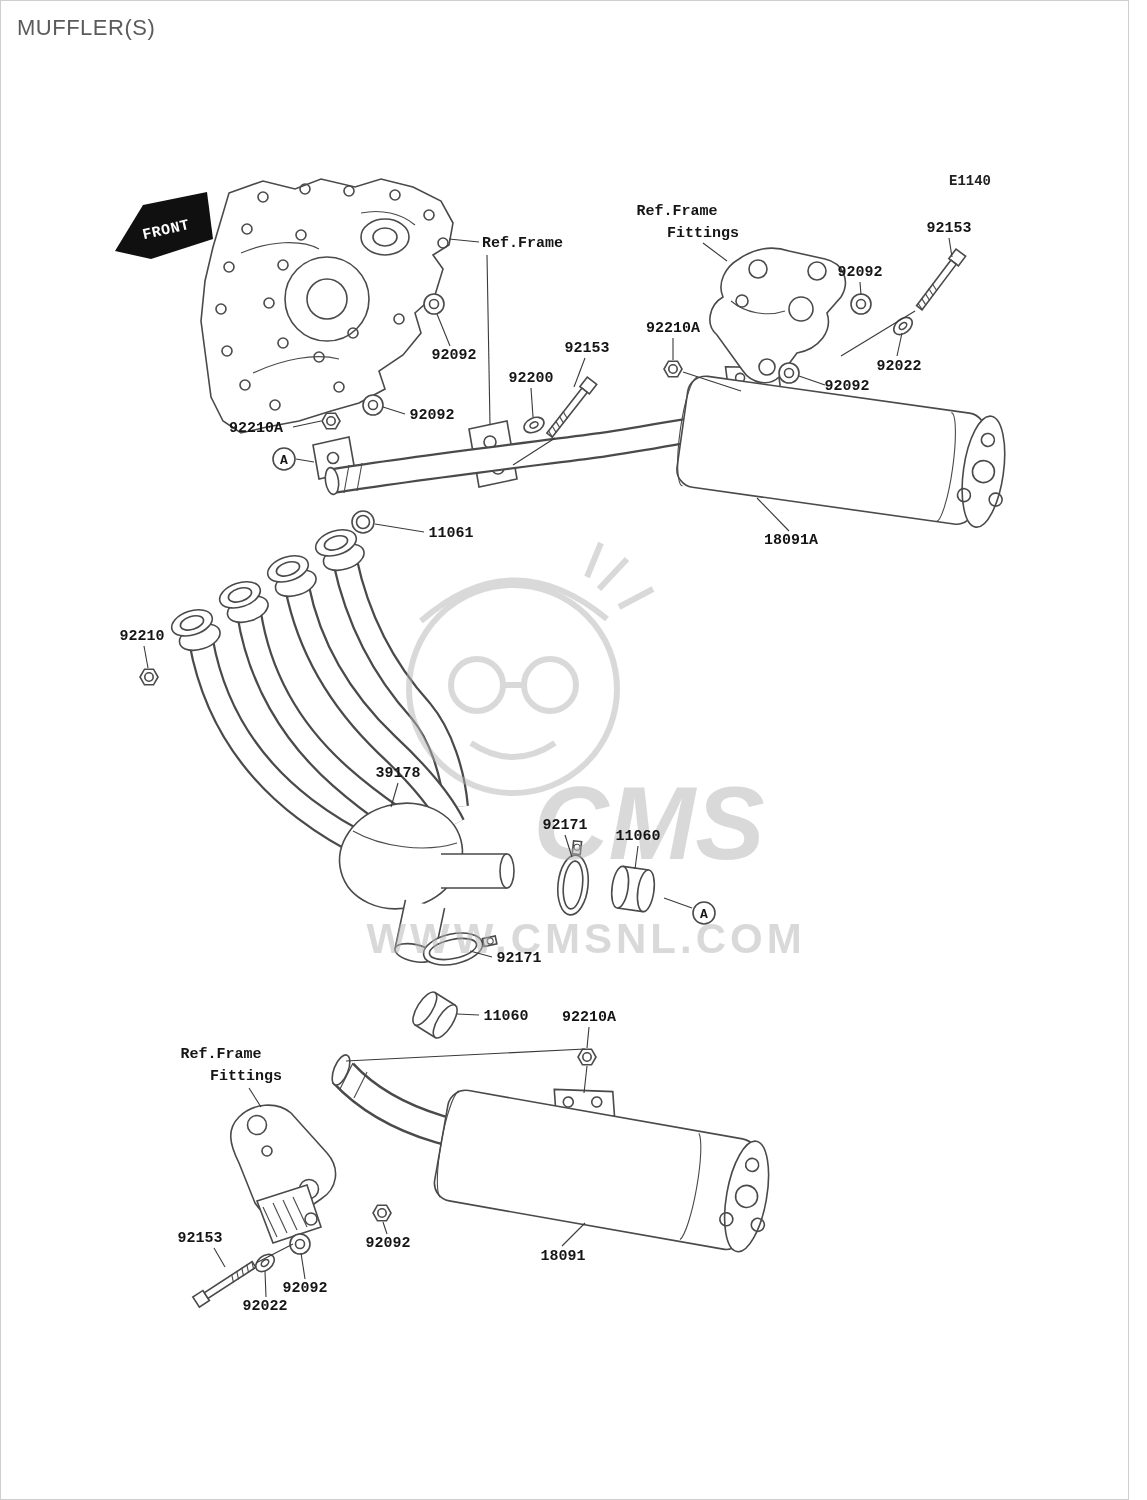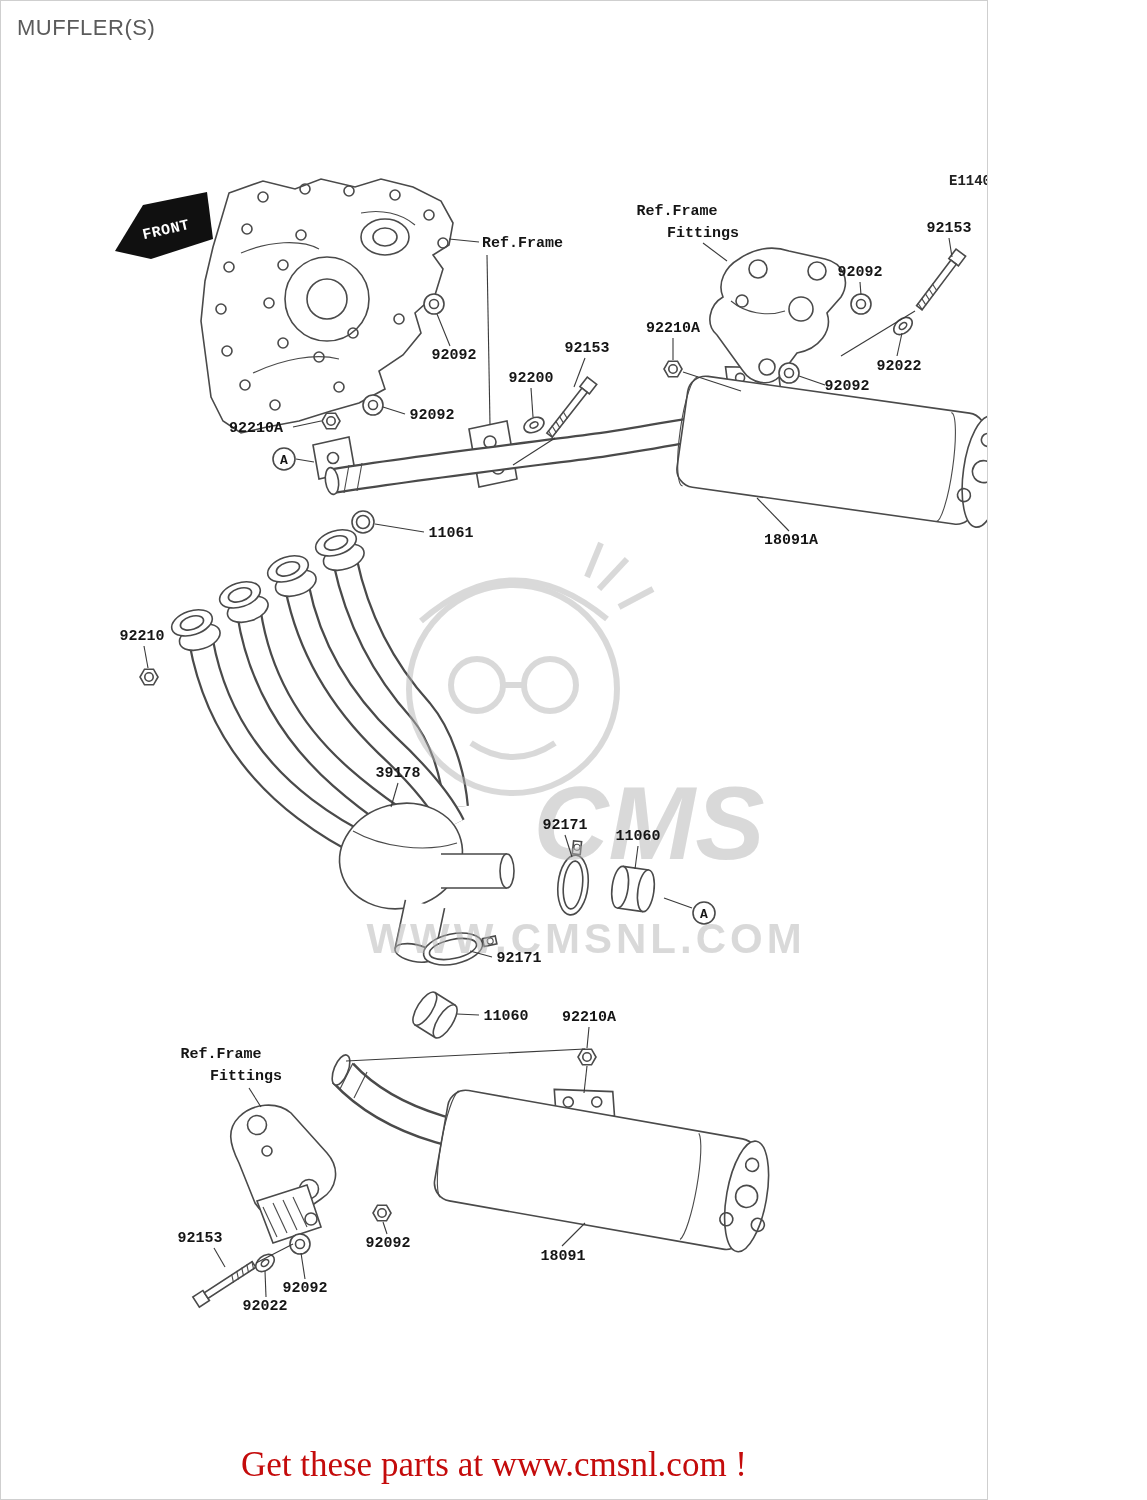--- a/index.html
+++ b/index.html
@@ -1,16 +1,16 @@
 <!DOCTYPE html>
 <html><head>
 <meta charset="utf-8">
 <style>
   html,body{margin:0;padding:0;background:#fff}
-  .page{position:relative;width:988px;height:1500px;background:#fff;border:1px solid #cfcfcf;
+  .page{position:relative;width:1129px;height:1500px;background:#fff;border:1px solid #cfcfcf;
         box-sizing:border-box;overflow:hidden;font-family:"Liberation Sans",sans-serif}
   .page-title{position:absolute;top:14px;left:16px;font-size:22px;color:#5b5b5b;letter-spacing:.5px}
   .footer{position:absolute;bottom:14px;width:100%;text-align:center;
           font-family:"Liberation Serif",serif;font-size:35px;color:#c40b0b;cursor:pointer}
   svg.diagram{position:absolute;left:0;top:0}
   .ln{fill:none;stroke:#4a4a4a;stroke-width:1.6}
   .lnw{fill:#fff;stroke:#4a4a4a;stroke-width:1.6}
   .ln1{fill:none;stroke:#4a4a4a;stroke-width:1.1}
   .to26{fill:none;stroke:#4a4a4a;stroke-width:26}
   .ti26{fill:none;stroke:#fff;stroke-width:21.5}
@@ -354,14 +354,13 @@
     <text class="lbl" x="518" y="961" text-anchor="middle">92171</text>
     <text class="lbl" x="505" y="1019" text-anchor="middle">11060</text>
     <text class="lbl" x="588" y="1020" text-anchor="middle">92210A</text>
     <text class="lbl" x="199" y="1241" text-anchor="middle">92153</text>
     <text class="lbl" x="387" y="1246" text-anchor="middle">92092</text>
     <text class="lbl" x="562" y="1259" text-anchor="middle">18091</text>
     <text class="lbl" x="304" y="1291" text-anchor="middle">92092</text>
     <text class="lbl" x="264" y="1309" text-anchor="middle">92022</text>
   </svg>
 
-  <div class="footer">Get these parts at www.cmsnl.com !</div>
 </div>
 
 </body></html>

